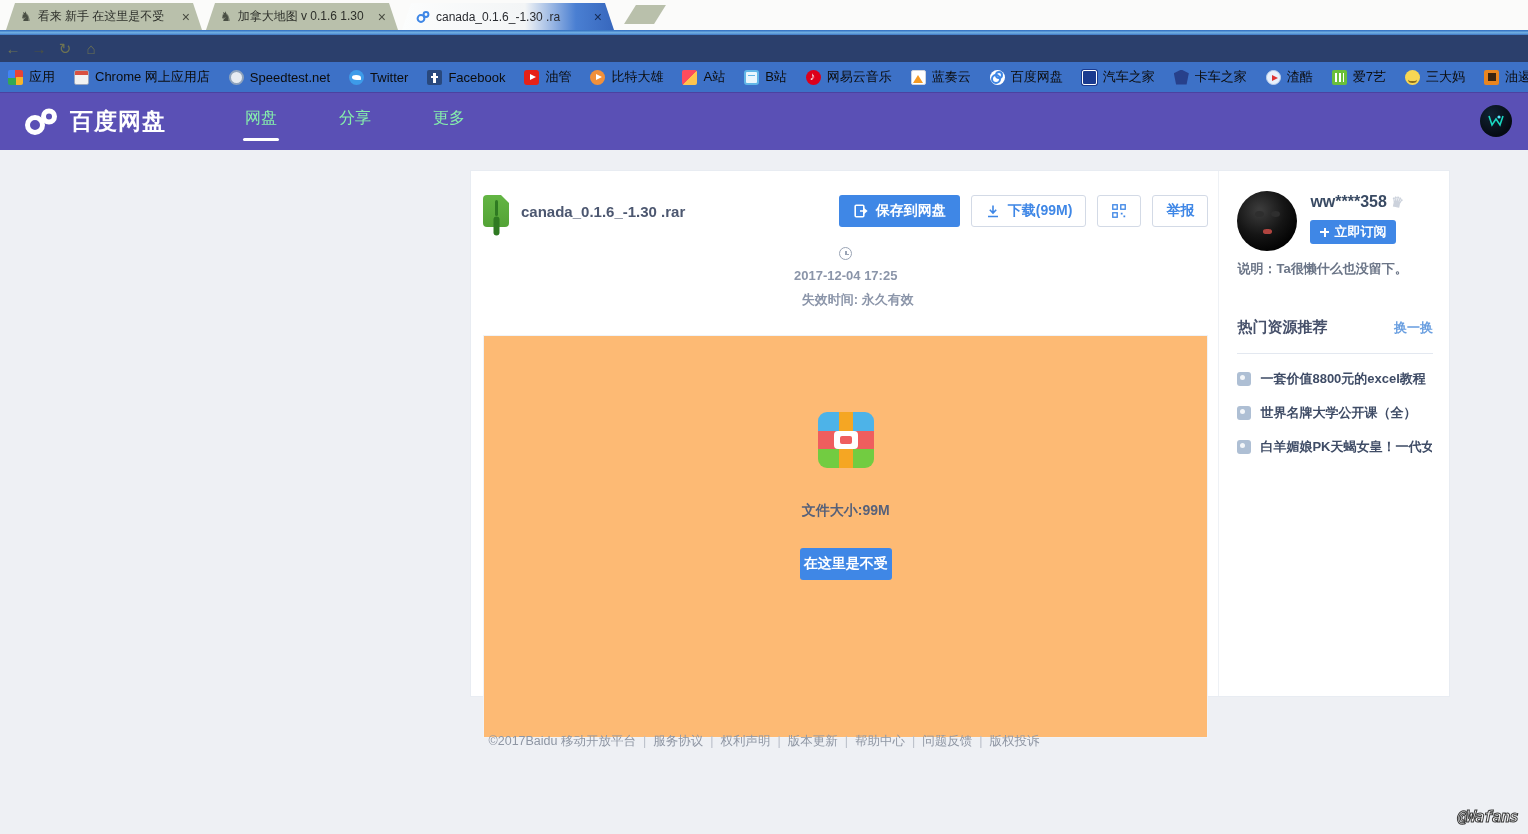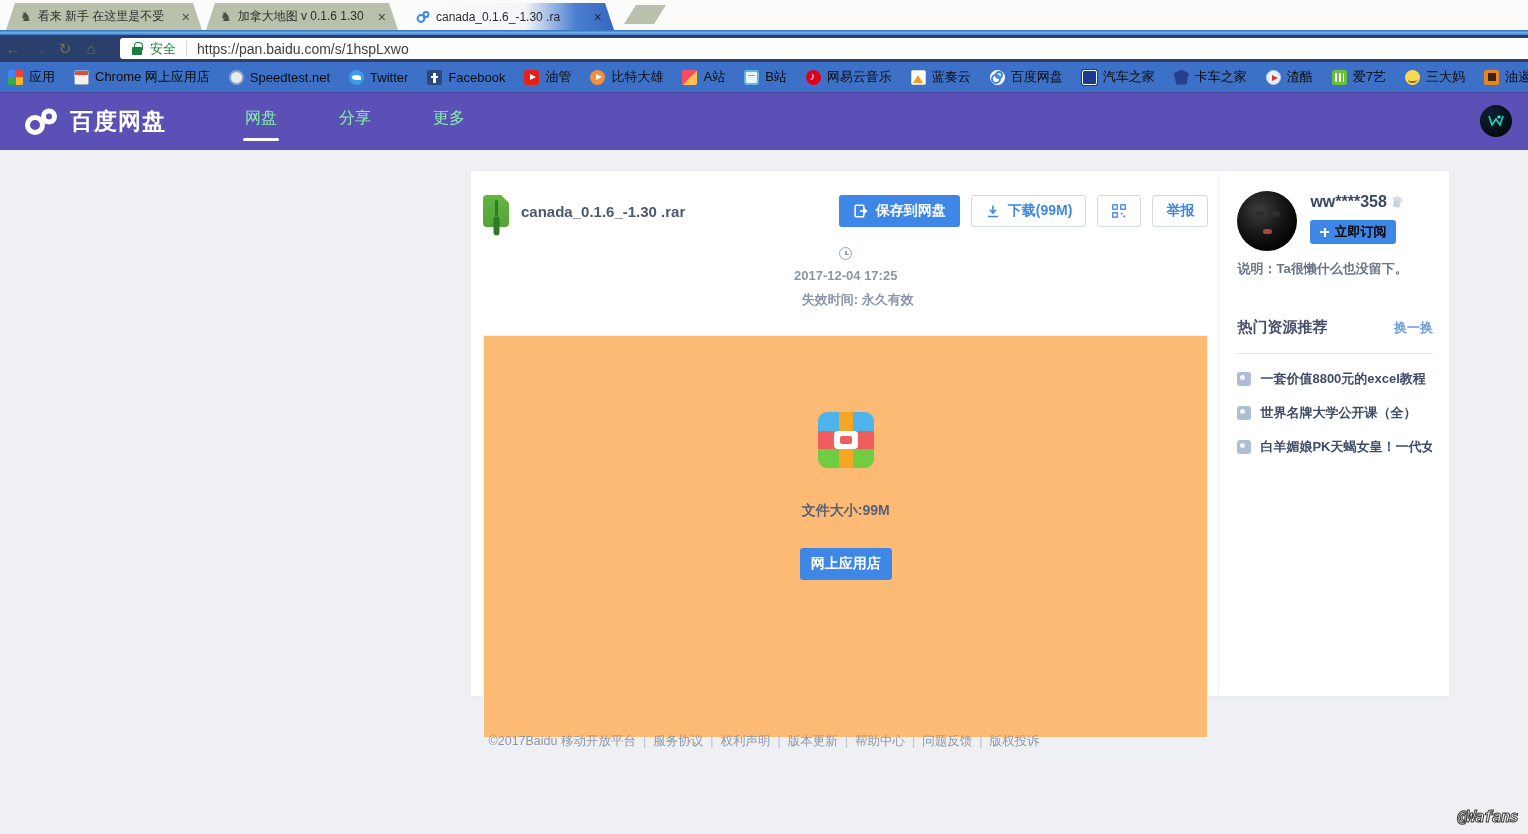--- a/index.html
+++ b/index.html
@@ -121,21 +121,21 @@
   .side { width:231px; border-left:1px solid #eef1f5; padding:20px 16px 0 18px; }
   .profile { display:flex; }
   .p-avatar { width:60px; height:60px; border-radius:50%; flex:0 0 auto;
               background:radial-gradient(circle at 38% 32%,#3a3a3a 4%,#151515 45%,#000 80%); position:relative; overflow:hidden; }
   .p-avatar::before { content:""; position:absolute; left:18px; top:20px; width:9px; height:6px; background:#2e2e2e; border-radius:50%; box-shadow:16px 0 0 #2e2e2e; }
   .p-avatar::after { content:""; position:absolute; left:26px; top:38px; width:9px; height:5px; background:#b0443f; border-radius:40%; }
   .p-info { margin-left:13px; padding-top:2px; }
   .uname-row { display:flex; align-items:center; gap:4px; }
   .uname { font-size:16px; color:#394a63; }
   .crown { font-size:14px; color:#ccd2dc; transform:rotate(12deg); }
-  .btn-sub { margin-top:9px; height:24px; padding:0 10px; background:#3f87e6; color:#000000; border-radius:3px; font-size:13px;
+  .btn-sub { margin-top:9px; height:24px; padding:0 10px; background:#3f87e6; color:#ffffff; border-radius:3px; font-size:13px;
              display:inline-flex; align-items:center; gap:5px; cursor:pointer; }
   .plus { position:relative; width:9px; height:9px; }
   .plus::before { content:""; position:absolute; left:0; top:3.5px; width:9px; height:2px; background:#fff; }
   .plus::after { content:""; position:absolute; left:3.5px; top:0; width:2px; height:9px; background:#fff; }
   .desc { margin-top:9px; font-size:13px; color:#6b7587; }
   .hot-hd { margin-top:40px; display:flex; align-items:baseline; justify-content:space-between;
             border-bottom:1px solid #e3e8f0; padding-bottom:16px; }
   .hot-title { font-size:15px; color:#46506a; }
   .hot-refresh { font-size:13px; color:#6a9fe0; cursor:pointer; }
   .hot-item { display:flex; align-items:center; gap:9px; margin-top:16px; cursor:pointer; }
@@ -180,26 +180,20 @@
     </div>
     <div class="newtab"></div>
   </div>
   <div class="bluestrip"></div>
 
   <div class="toolbar">
     <span class="nav-ic">←</span>
     <span class="nav-ic dim">→</span>
     <span class="nav-ic">↻</span>
     <span class="nav-ic">⌂</span>
-    <div class="omnibox">
-      <span class="lock"></span>
-      <span class="sec-label">安全</span>
-      <span class="omni-sep"></span>
-      <span class="url">https://pan.baidu.com/s/1hspLxwo</span>
-    </div>
   </div>
 
   <div class="bookmarks">
     <div class="bm">
         <span class="bmi i-apps"></span>
         <span>应用</span>
       </div>
     <div class="bm">
         <span class="bmi i-store"></span>
         <span>Chrome 网上应用店</span>
@@ -328,21 +322,21 @@
         <div class="metarow">
           <span class="clock"></span>
           <span>2017-12-04 17:25</span>
           <span class="expire">失效时间: 永久有效</span>
         </div>
         <div class="preview">
           <div class="rar-ic">
               <span class="buckle"></span>
             </div>
           <div class="fsize">文件大小:99M</div>
-          <div class="btn-open">网上应用店</div>
+          <div class="btn-open">在这里是不受</div>
         </div>
       </div>
 
       <div class="side">
         <div class="profile">
           <div class="p-avatar"></div>
           <div class="p-info">
             <div class="uname-row">
               <span class="uname">ww****358</span>
               <span class="crown">♛</span>

